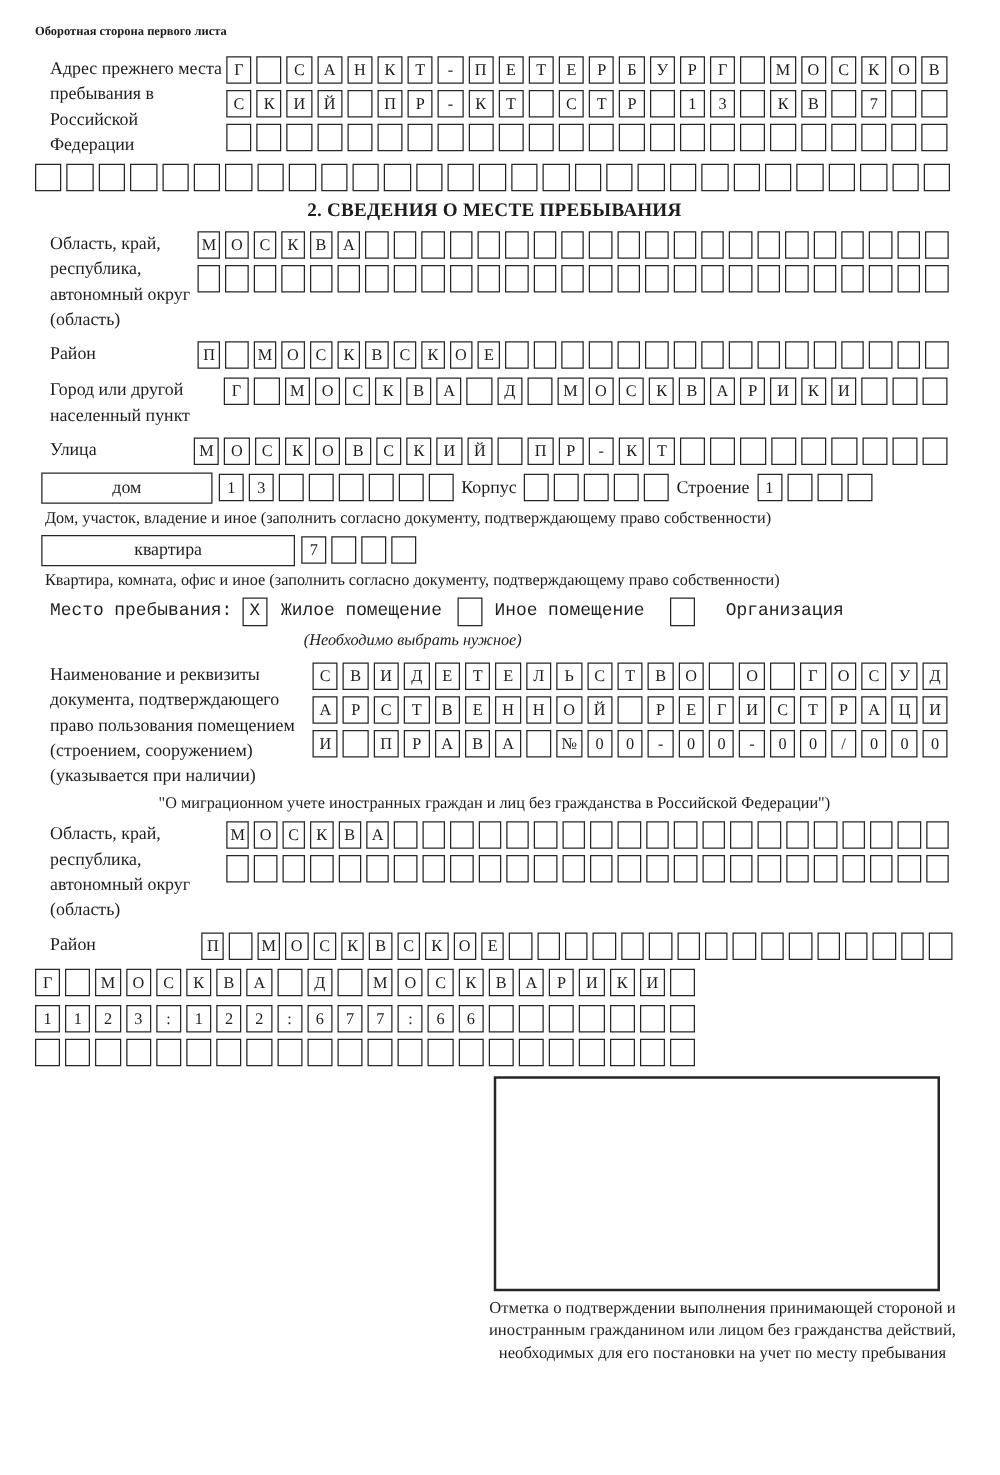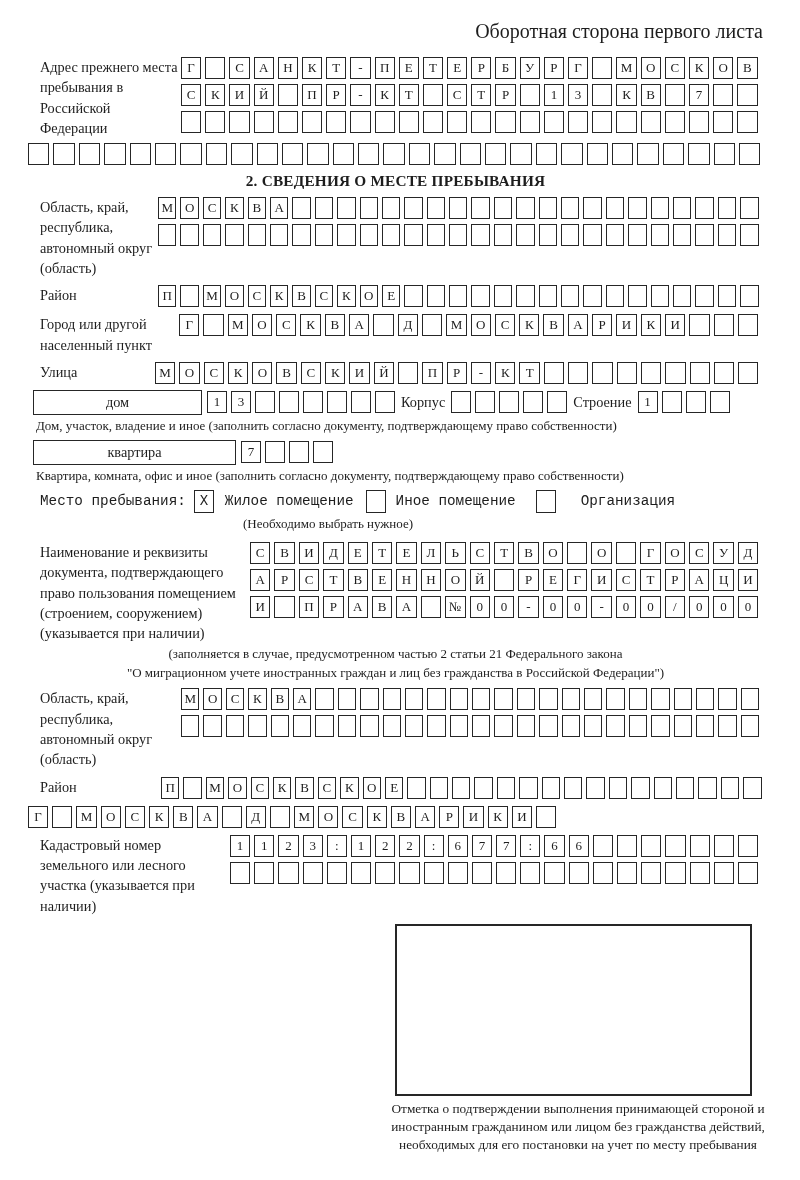--- a/index.html
+++ b/index.html
@@ -1,20 +1,20 @@
 <!DOCTYPE html>
 <html><head>
 <meta charset="utf-8">
 <style>
   html,body{margin:0;padding:0;background:#ffffff;}
   body{width:800px;height:1180px;overflow:hidden;color:#1d1d1d;
        font-family:"Liberation Serif","DejaVu Serif",serif;position:relative;}
   .page{padding:20px 37px 0 28px;box-sizing:border-box;width:800px;}
 
-  .hdr-note{text-align:right;font-size:20px;}
+  .hdr-note{text-align:left;font-size:10px;font-weight:bold;}
 
   .group{display:flex;align-items:flex-start;margin-top:7px;}
   .lbl{font-size:14.3px;line-height:1.42;padding-left:12px;box-sizing:border-box;flex-shrink:0;}
   .rows{display:flex;flex-direction:column;gap:5px;}
   .grid{display:flex;gap:4px;}
   .cell{box-sizing:border-box;width:var(--cw,20px);height:22px;border:1.5px solid #262626;
         display:flex;align-items:center;justify-content:center;font-size:13px;flex-shrink:0;
         background:#fff;}
 
   
@@ -25,29 +25,29 @@
   .lw-addr{width:153px}.lw-obl{width:130px}.lw-gorod{width:151px}.lw-ul{width:127px}
   .lw-doc{width:222px}.lw-obl2{width:153px}.lw-raion2{width:133px}.lw-g2{width:202px}
 
   .full-grid{margin-top:5px;}
   .note{font-size:12.6px;text-align:center;margin-top:4px;}
   .sec-title{font-size:15.3px;font-weight:bold;text-align:center;margin-top:7px;letter-spacing:.2px;}
 
   .dom-row{display:flex;align-items:center;margin-top:6px;padding-left:5px;}
   .wide-box{box-sizing:border-box;border:1.5px solid #262626;height:25px;display:flex;
             align-items:center;justify-content:center;font-size:14.3px;flex-shrink:0;}
-  .dom-box{width:169px;}
+  .dom-box{width:137px;}
   .kv-box{width:203px;}
   .inline-lbl{font-size:14.3px;margin:0 6px;flex-shrink:0;}
   .cap{font-size:13px;margin-top:3px;padding-left:8px;}
 
   .mesto-row{display:flex;align-items:center;margin-top:6px;padding-left:12px;font-size:14.3px;font-family:Liberation Mono, monospace;}
   .chk{box-sizing:border-box;width:20px;height:23px;border:1.5px solid #262626;display:flex;
        align-items:center;justify-content:center;font-size:14px;flex-shrink:0;}
-  .mesto-note{font-size:13px;margin-left:215px;margin-top:3px;}
+  .mesto-note{font-size:13px;margin-left:215px;margin-top:3px;font-style:italic;}
 
   .fact-title{font-size:15px;font-weight:bold;text-align:center;margin-top:9px;}
   .fact-note{font-size:13px;text-align:center;margin-top:3px;}
 
   .stamp-box{box-sizing:border-box;margin-left:367px;margin-top:8px;width:357px;height:172px;
              border:2px solid #262626;}
   .stamp-cap{margin-left:325px;width:450px;text-align:center;font-size:13.3px;line-height:1.35;
              margin-top:4px;}
   .mt10{margin-top:10px;}
 </style>
@@ -453,21 +453,20 @@
           <span class="cell">0</span>
           <span class="cell">0</span>
           <span class="cell">/</span>
           <span class="cell">0</span>
           <span class="cell">0</span>
           <span class="cell">0</span>
         </div>
     </div>
   </div>
 
-  <div class="fact-note">(заполняется в случае, предусмотренном частью 2 статьи 21 Федерального закона</div>
   <div class="fact-note">"О миграционном учете иностранных граждан и лиц без гражданства в Российской Федерации")</div>
 
   <div class="group">
     <div class="lbl lw-obl2">Область, край, республика, автономный округ (область)</div>
     <div class="rows">
       <div class="grid w-obl2">
           <span class="cell">М</span>
           <span class="cell">О</span>
           <span class="cell">С</span>
           <span class="cell">К</span>
@@ -579,21 +578,20 @@
         <span class="cell">А</span>
         <span class="cell">Р</span>
         <span class="cell">И</span>
         <span class="cell">К</span>
         <span class="cell">И</span>
         <span class="cell"></span>
       </div>
   </div>
 
   <div class="group">
-    <div class="lbl lw-g2">Кадастровый номер земельного или лесного участка (указывается при наличии)</div>
     <div class="rows">
       <div class="grid w-kad">
           <span class="cell">1</span>
           <span class="cell">1</span>
           <span class="cell">2</span>
           <span class="cell">3</span>
           <span class="cell">:</span>
           <span class="cell">1</span>
           <span class="cell">2</span>
           <span class="cell">2</span>

